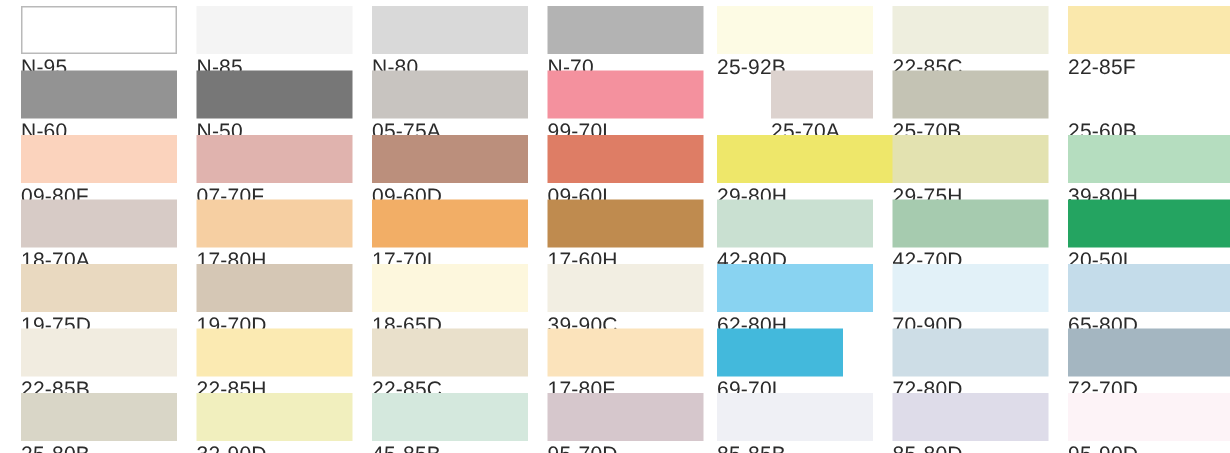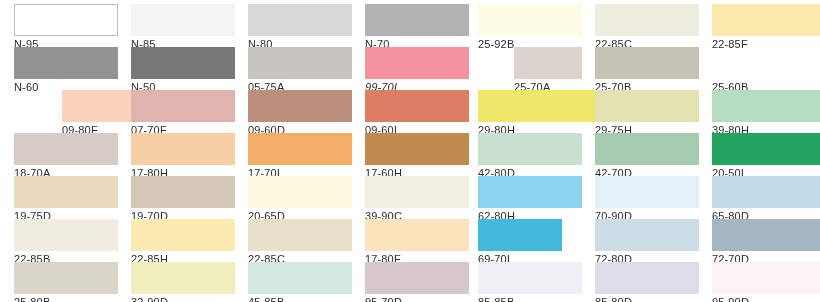--- a/index.html
+++ b/index.html
@@ -29,21 +29,21 @@
     width: 100%;
     height: 32px;
     box-sizing: border-box;
   }
   .swatch-chip.outlined {
     border: 1px solid #b9b9b9;
   }
   .swatch-label {
     display: block;
     font-family: "Liberation Sans", sans-serif;
-    font-size: 11px;
+    font-size: 14px;
     line-height: 12px;
     color: #2b2b2b;
     letter-spacing: 0.15px;
     white-space: nowrap;
     padding-top: 2px;
   }
 </style>
 </head>
 <body>
 
@@ -81,37 +81,37 @@
       <span class="swatch-label">N-60</span>
     </div>
     <div class="swatch-cell" style="left: 131px; top: 47px; width: 104px;">
       <span class="swatch-chip" title="N-50" style="background-color: rgb(119, 119, 119);"></span>
       <span class="swatch-label">N-50</span>
     </div>
     <div class="swatch-cell" style="left: 248px; top: 47px; width: 104px;">
       <span class="swatch-chip" title="05-75A" style="background-color: rgb(200, 196, 192);"></span>
       <span class="swatch-label">05-75A</span>
     </div>
-    <div class="swatch-cell" style="left: 365px; top: 47px; width: 104px; font-style: italic;">
+    <div class="swatch-cell" style="left: 365px; top: 47px; width: 104px;">
       <span class="swatch-chip" title="99-70L" style="background-color: rgb(244, 145, 158);"></span>
       <span class="swatch-label">99-70L</span>
     </div>
     <div class="swatch-cell" style="left: 478px; top: 47px; width: 104px; padding-left: 36px;">
       <span class="swatch-chip" title="25-70A" style="background-color: rgb(220, 210, 206);"></span>
       <span class="swatch-label">25-70A</span>
     </div>
     <div class="swatch-cell" style="left: 595px; top: 47px; width: 104px;">
       <span class="swatch-chip" title="25-70B" style="background-color: rgb(196, 195, 180);"></span>
       <span class="swatch-label">25-70B</span>
     </div>
     <div class="swatch-cell" style="left: 712px; top: 47px; width: 108px;">
       <span class="swatch-chip" title="25-60B"></span>
       <span class="swatch-label">25-60B</span>
     </div>
-    <div class="swatch-cell" style="left: 14px; top: 90px; width: 104px; margin-left: 48px;">
+    <div class="swatch-cell" style="left: 14px; top: 90px; width: 104px;">
       <span class="swatch-chip" title="09-80F" style="background-color: rgb(251, 211, 189);"></span>
       <span class="swatch-label">09-80F</span>
     </div>
     <div class="swatch-cell" style="left: 131px; top: 90px; width: 104px;">
       <span class="swatch-chip" title="07-70F" style="background-color: rgb(224, 179, 174);"></span>
       <span class="swatch-label">07-70F</span>
     </div>
     <div class="swatch-cell" style="left: 248px; top: 90px; width: 104px;">
       <span class="swatch-chip" title="09-60D" style="background-color: rgb(187, 143, 124);"></span>
       <span class="swatch-label">09-60D</span>
@@ -163,21 +163,21 @@
     <div class="swatch-cell" style="left: 14px; top: 176px; width: 104px;">
       <span class="swatch-chip" title="19-75D" style="background-color: rgb(233, 217, 192);"></span>
       <span class="swatch-label">19-75D</span>
     </div>
     <div class="swatch-cell" style="left: 131px; top: 176px; width: 104px;">
       <span class="swatch-chip" title="19-70D" style="background-color: rgb(213, 199, 181);"></span>
       <span class="swatch-label">19-70D</span>
     </div>
     <div class="swatch-cell" style="left: 248px; top: 176px; width: 104px;">
       <span class="swatch-chip" title="19-65D" style="background-color: rgb(253, 247, 221);"></span>
-      <span class="swatch-label">20-65D</span>
+      <span class="swatch-label">18-65D</span>
     </div>
     <div class="swatch-cell" style="left: 365px; top: 176px; width: 104px;">
       <span class="swatch-chip" title="22-90C" style="background-color: rgb(242, 238, 226);"></span>
       <span class="swatch-label">39-90C</span>
     </div>
     <div class="swatch-cell" style="left: 478px; top: 176px; width: 104px;">
       <span class="swatch-chip" title="62-80H" style="background-color: rgb(137, 211, 241);"></span>
       <span class="swatch-label">62-80H</span>
     </div>
     <div class="swatch-cell" style="left: 595px; top: 176px; width: 104px;">

